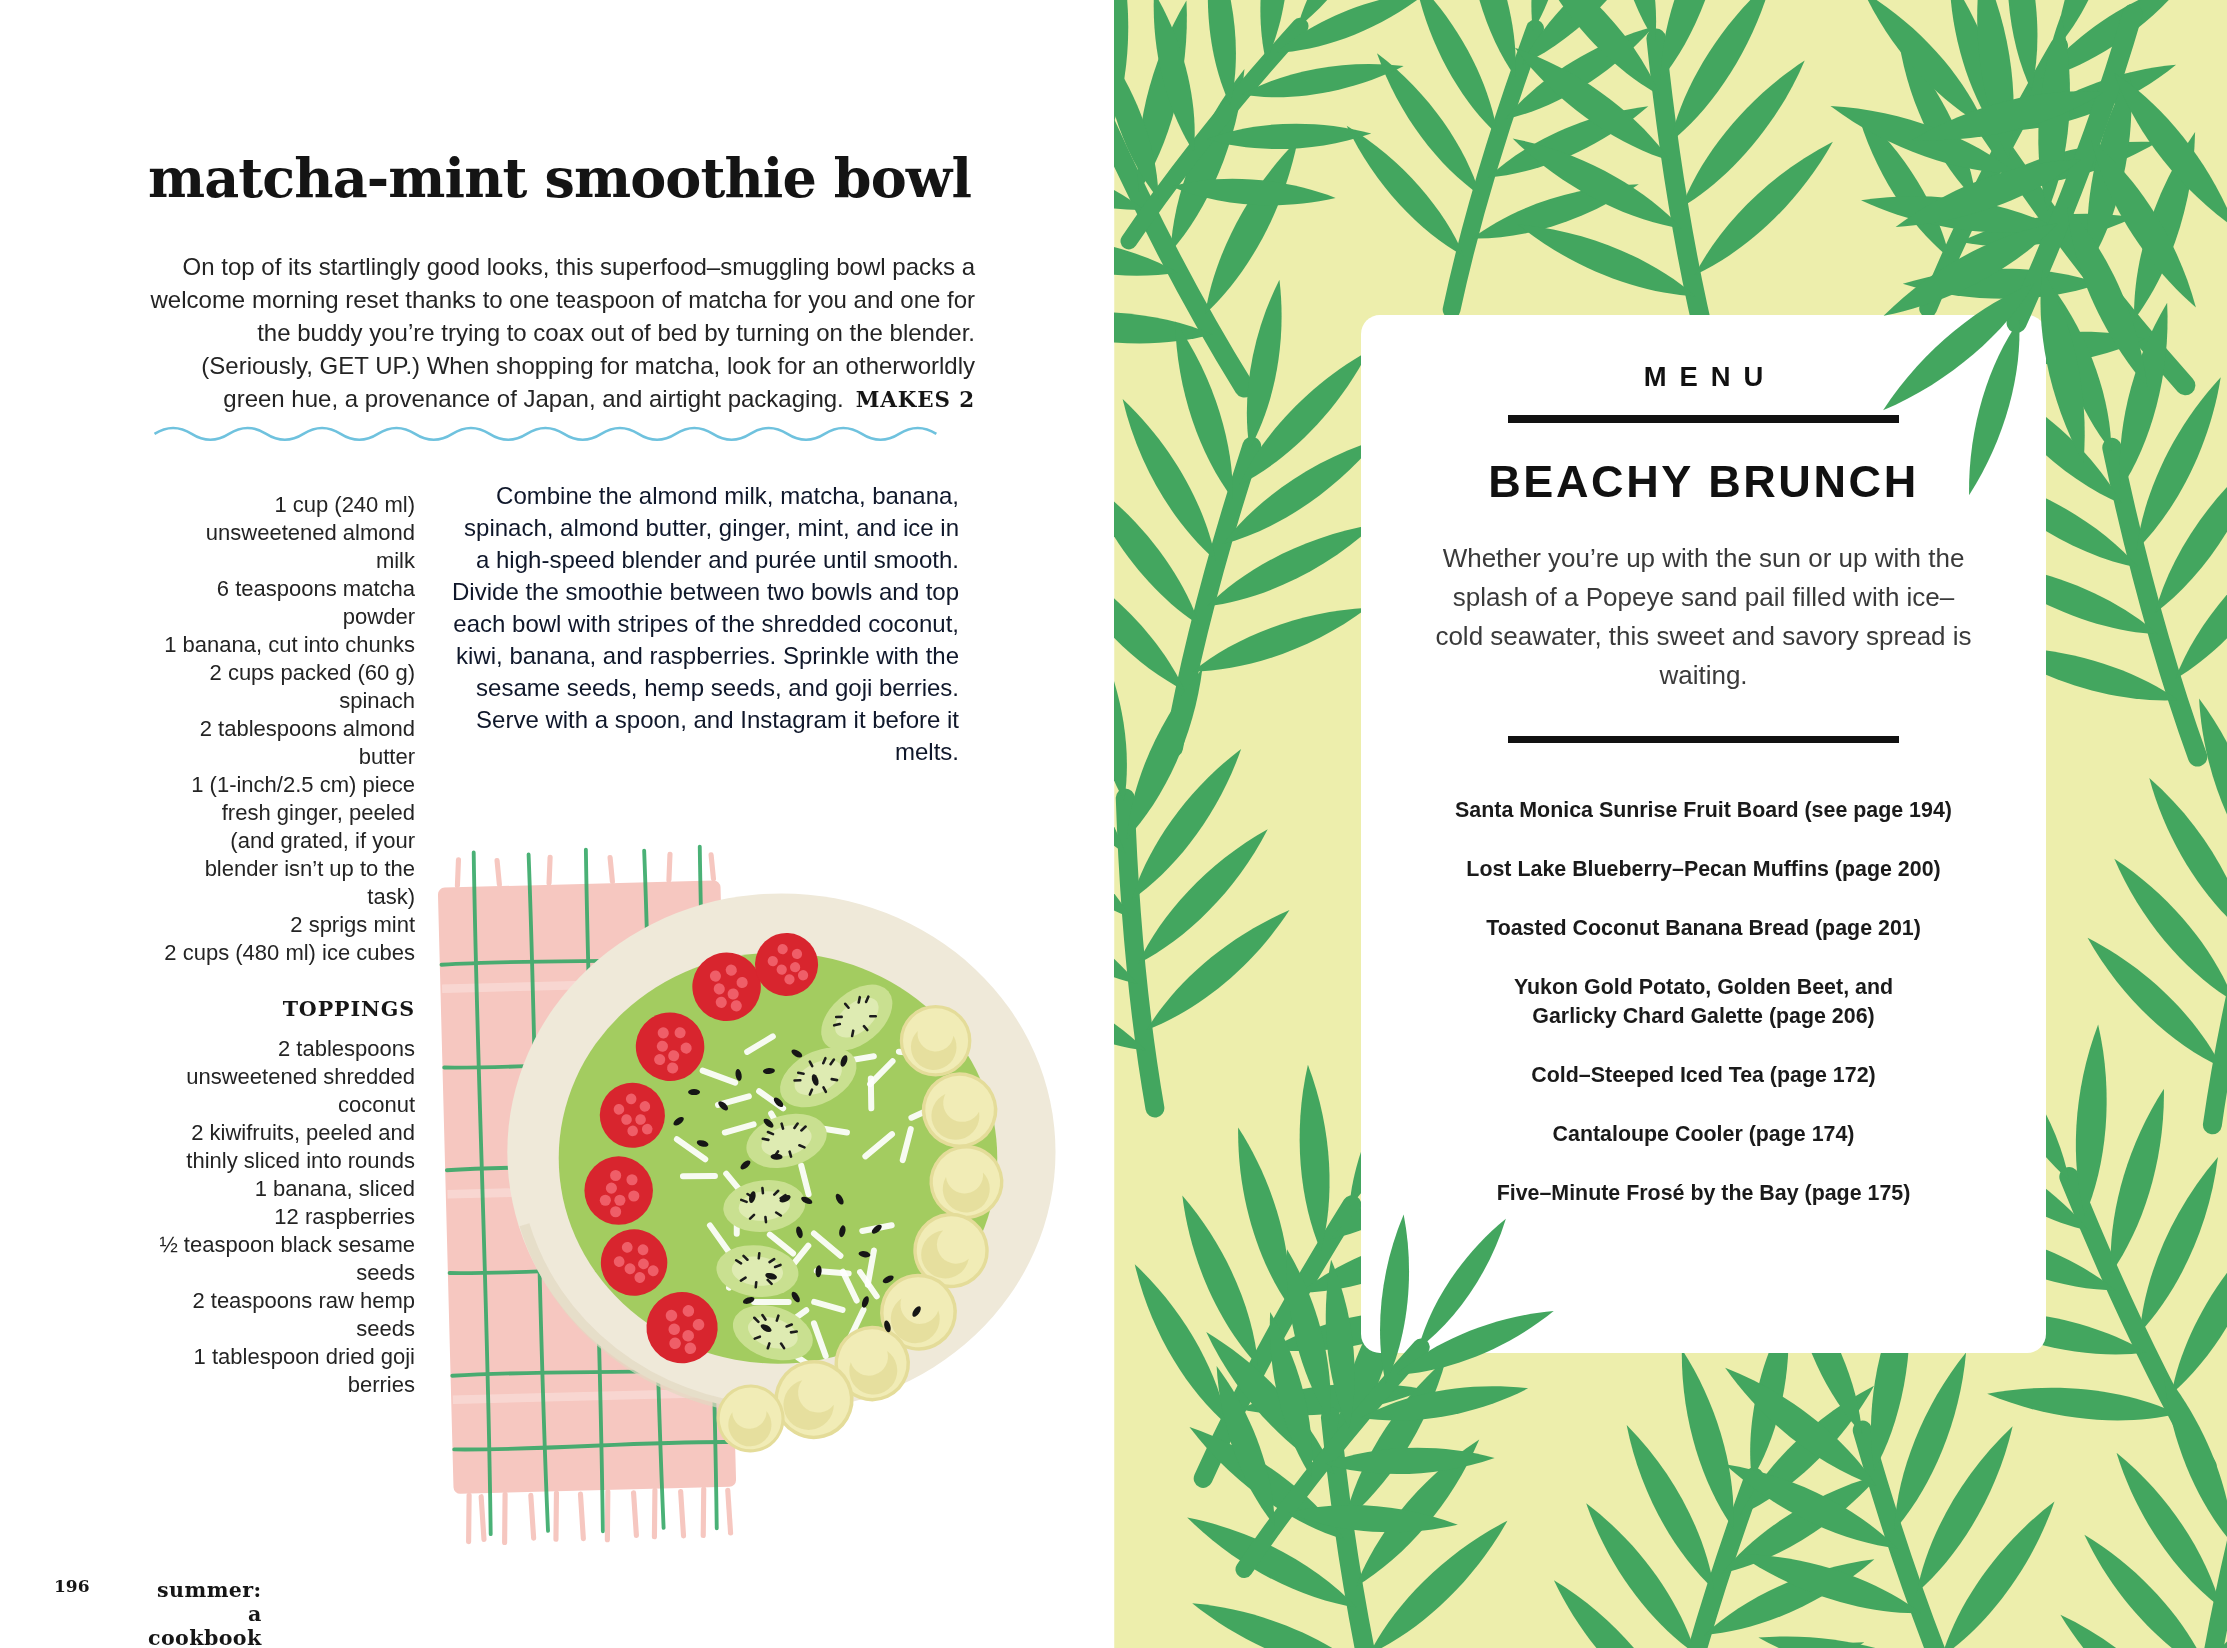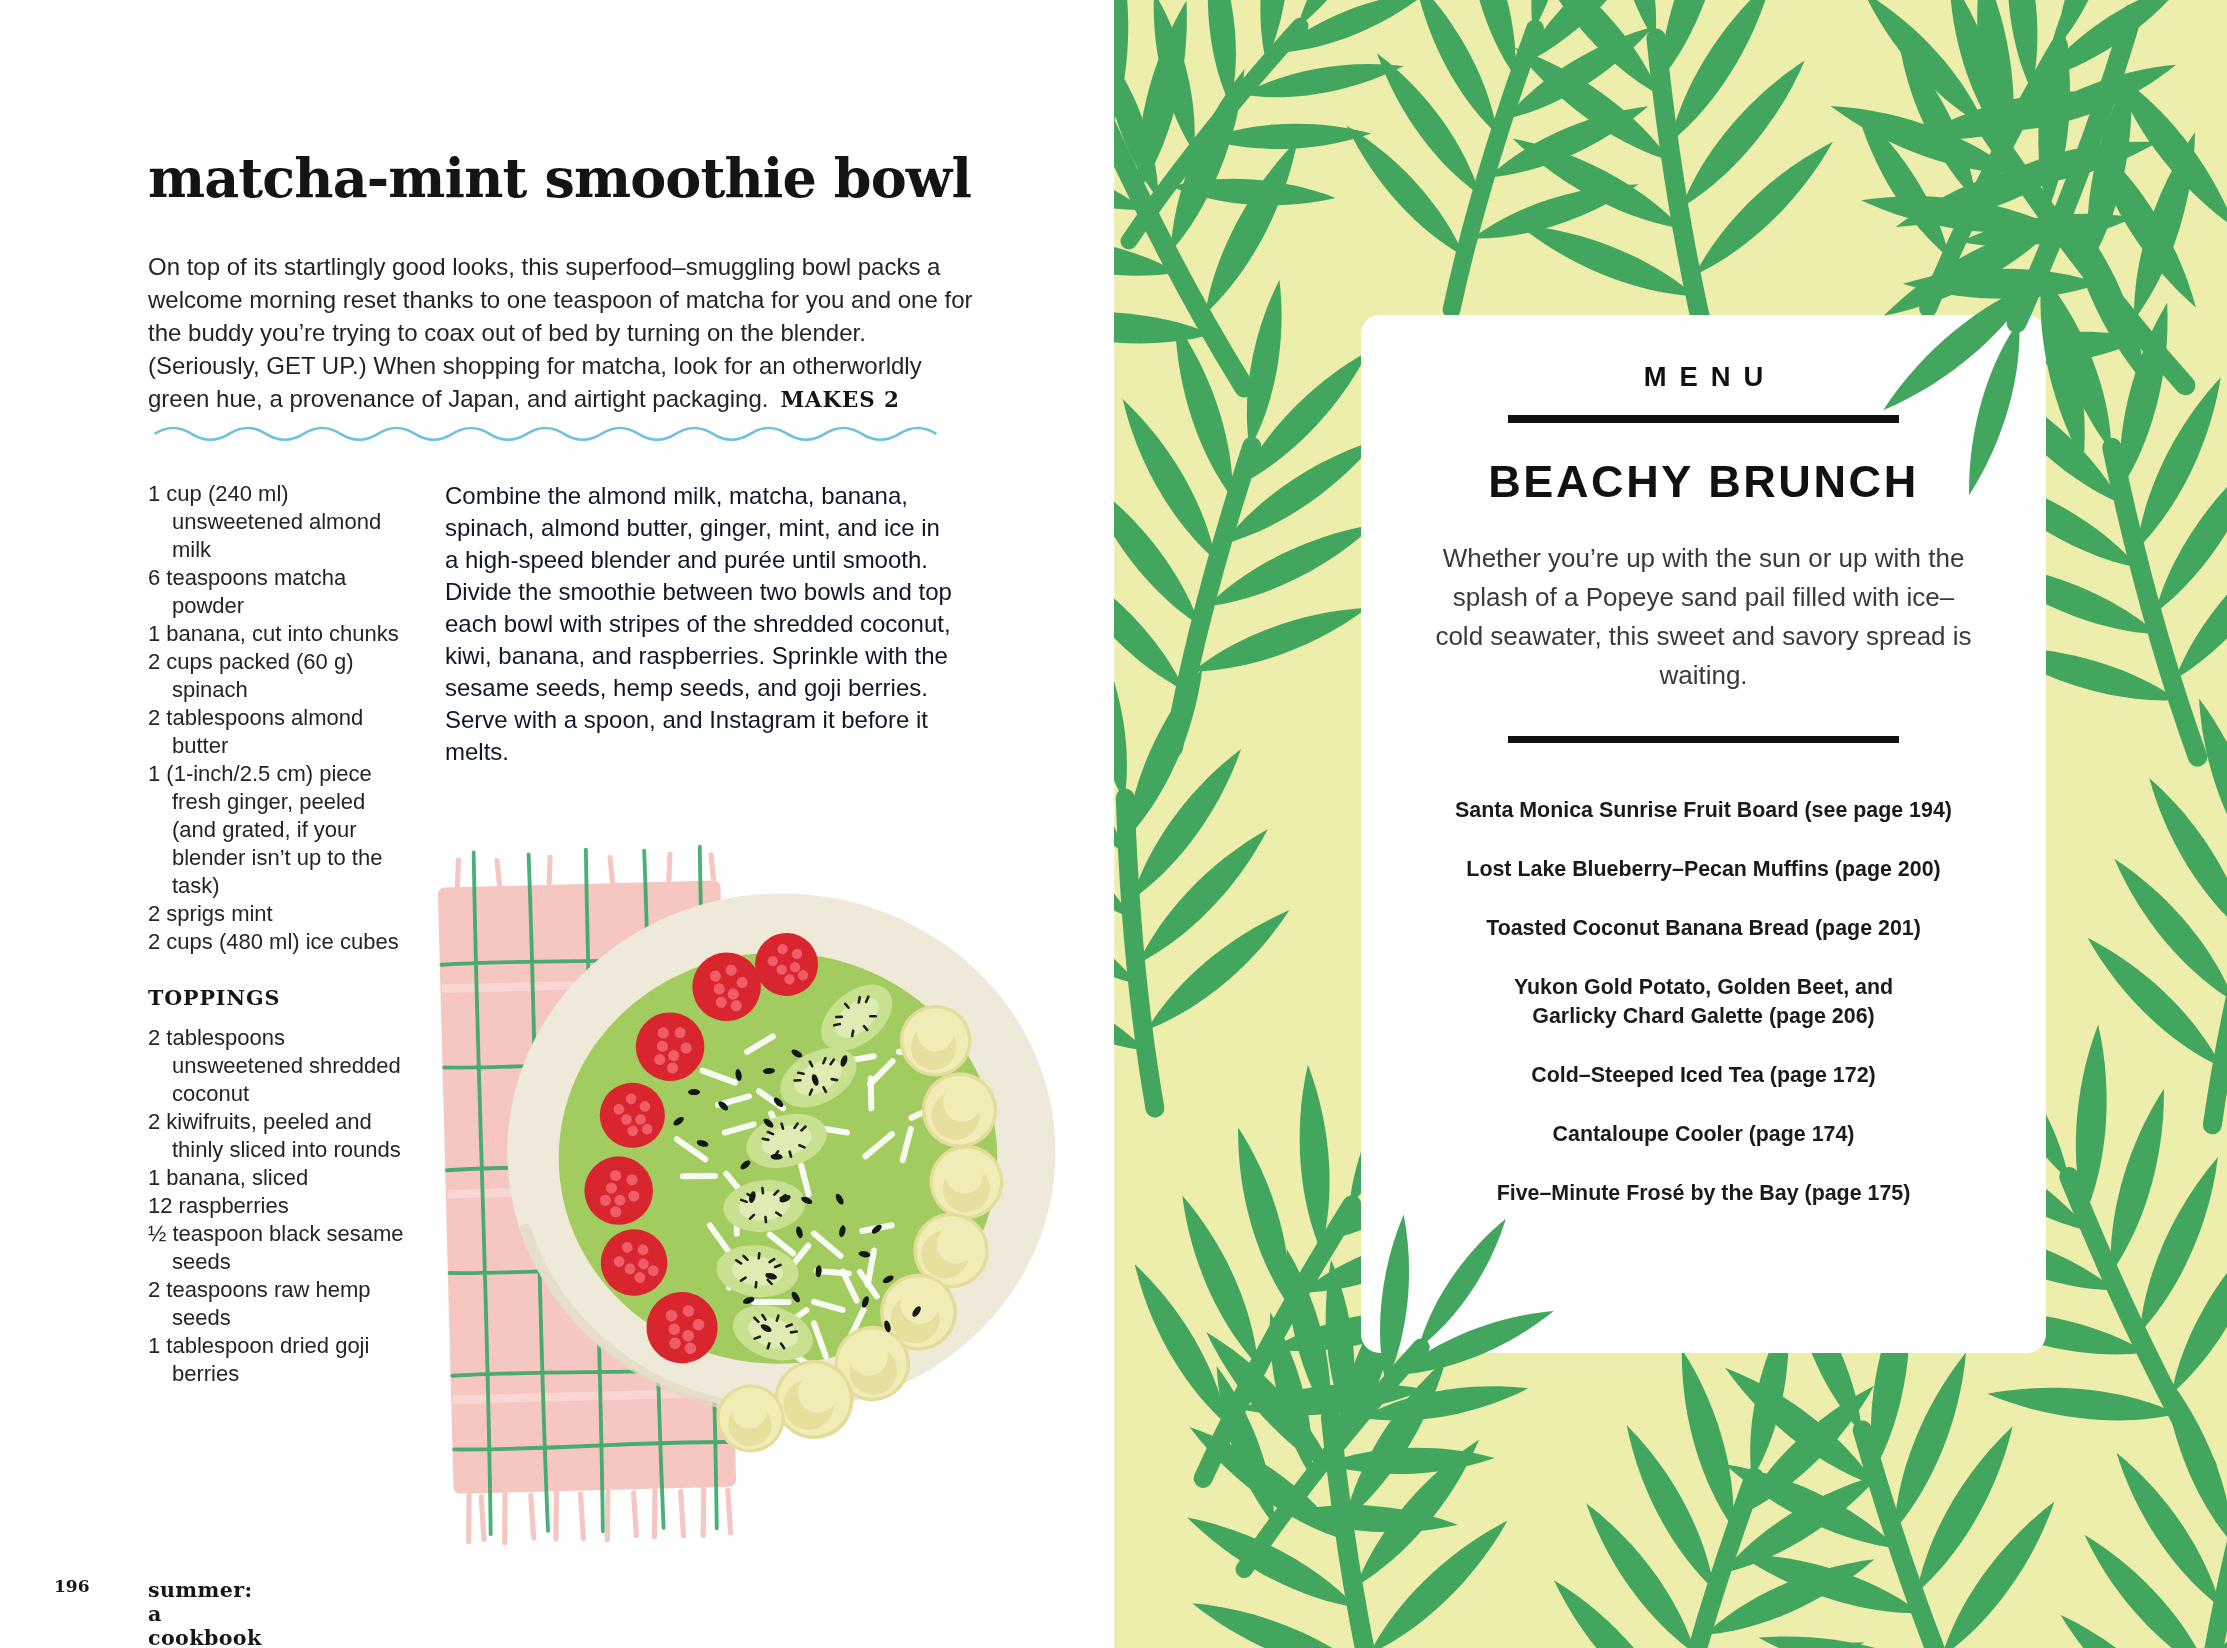--- a/index.html
+++ b/index.html
@@ -1,36 +1,36 @@
 <!DOCTYPE html>
 <html style="--leaf-green: #43A65F; --pattern-cream: #EDEEAC; --wave-blue: #6FC2DE; --text-dark: #1D1D1D; --rule-black: #111111; --napkin-pink: #F6C7C0; --napkin-green: #37A968; --bowl-cream: #EFE9D9; --smoothie-green: #A3CC60; --kiwi-green: #C9E090; --kiwi-light: #DEEBB2; --raspberry-red: #D8252E; --raspberry-light: #EF5E68; --banana-yellow: #F1ECB6; --banana-shadow: #E4DC99; --sesame-black: #161616;font-size:13.7px"><head>
 <meta charset="utf-8">
 <style>
   html,body{margin:0;padding:0;background:#888;}
   .spread{
     position:relative;width:2227px;height:1648px;overflow:hidden;
     background:#ffffff;font-family:"Liberation Sans",sans-serif;color:var(--text-dark,#1d1d1d);
   }
   
-  .left-page{position:absolute;left:0;top:0;width:1114px;height:1400px;background:#fff;}
+  .left-page{position:absolute;left:0;top:0;width:1114px;height:1400px;background:#fff;text-align:right;}
   .illustration{position:absolute;left:0;top:0;z-index:0;}
   .recipe-title{
     position:absolute;left:148px;top:146px;z-index:2;
     font-family:"DejaVu Serif",serif;font-weight:bold;font-size:54px;letter-spacing:-0.9px;color:#141414;
   }
   .intro{
     position:absolute;left:148px;top:250px;width:827px;z-index:2;
     font-size:24px;line-height:33px;color:#242424;
   }
   .makes{
     font-family:"DejaVu Serif",serif;font-weight:bold;font-size:21.4px;letter-spacing:0.9px;margin-left:12px;color:#161616;
   }
   .wave-divider{position:absolute;left:148px;top:422px;z-index:2;}
   .ingredients-col{
-    position:absolute;left:148px;top:480px;width:267px;z-index:2;
+    position:absolute;left:148px;top:491px;width:267px;z-index:2;
     font-size:22px;line-height:28px;color:#242424;
   }
   .ing{padding-left:24px;text-indent:-24px;}
   .toppings-header{
     font-family:"DejaVu Serif",serif;font-weight:bold;font-size:20.6px;letter-spacing:0.9px;
     margin-top:28px;margin-bottom:12px;color:#161616;
   }
   .instructions-col{
     position:absolute;left:445px;top:480px;width:514px;z-index:2;
     font-size:24px;line-height:32px;color:#0f172a;

